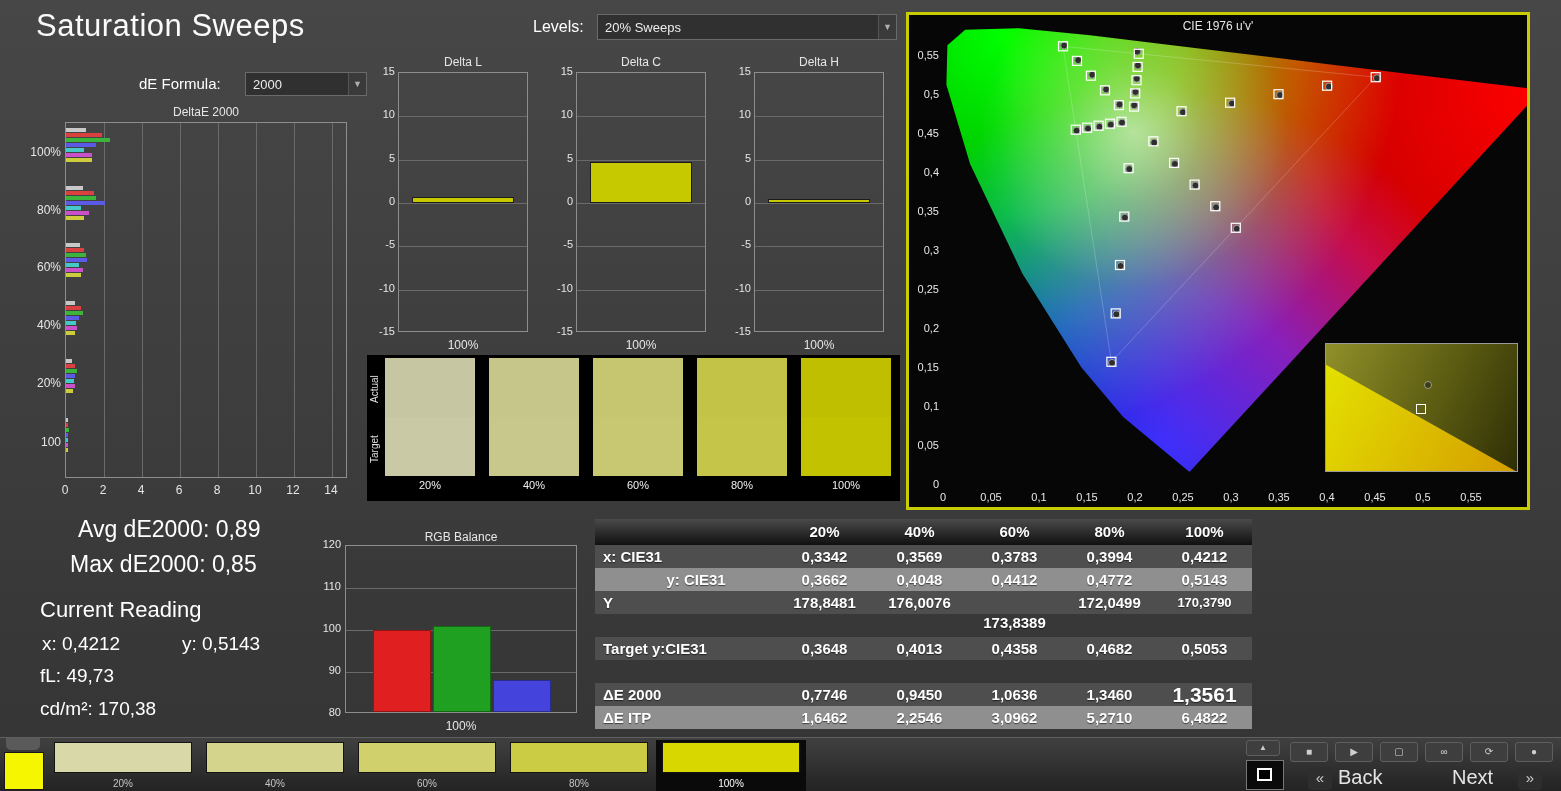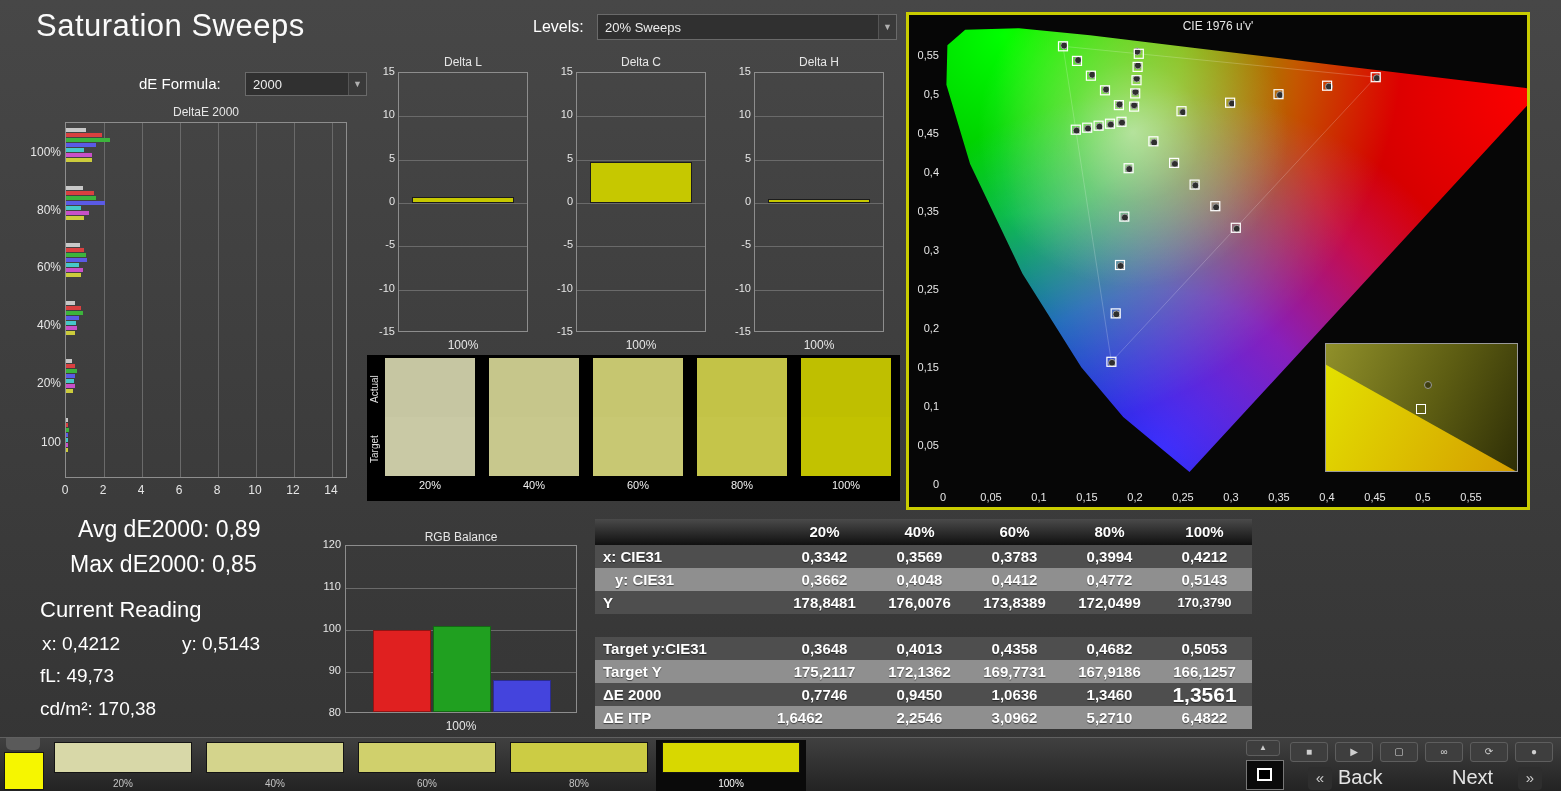--- a/index.html
+++ b/index.html
@@ -360,62 +360,54 @@
       </div>
       <div style="position: absolute; left: 0px; top: 26px; width: 657px; height: 23px; display: flex; background: rgb(78, 78, 78);">
         <div style="width: 182px; line-height: 23px; font-size: 15px; color: rgb(255, 255, 255); text-shadow: rgba(0, 0, 0, 0.55) 0px 1px 1px; padding-left: 8px; font-weight: bold; text-align: left;">x: CIE31</div>
         <div style="width: 95px; line-height: 23px; font-size: 15px; color: rgb(255, 255, 255); text-shadow: rgba(0, 0, 0, 0.55) 0px 1px 1px; text-align: center; font-weight: 600;">0,3342</div>
         <div style="width: 95px; line-height: 23px; font-size: 15px; color: rgb(255, 255, 255); text-shadow: rgba(0, 0, 0, 0.55) 0px 1px 1px; text-align: center; font-weight: 600;">0,3569</div>
         <div style="width: 95px; line-height: 23px; font-size: 15px; color: rgb(255, 255, 255); text-shadow: rgba(0, 0, 0, 0.55) 0px 1px 1px; text-align: center; font-weight: 600;">0,3783</div>
         <div style="width: 95px; line-height: 23px; font-size: 15px; color: rgb(255, 255, 255); text-shadow: rgba(0, 0, 0, 0.55) 0px 1px 1px; text-align: center; font-weight: 600;">0,3994</div>
         <div style="width: 95px; line-height: 23px; font-size: 15px; color: rgb(255, 255, 255); text-shadow: rgba(0, 0, 0, 0.55) 0px 1px 1px; text-align: center; font-weight: 600;">0,4212</div>
       </div>
       <div style="position: absolute; left: 0px; top: 49px; width: 657px; height: 23px; display: flex; background: rgb(143, 143, 143);">
-        <div style="width: 182px; line-height: 23px; font-size: 15px; color: rgb(255, 255, 255); text-shadow: rgba(0, 0, 0, 0.55) 0px 1px 1px; padding-left: 20px; font-weight: bold; text-align: left;">y: CIE31</div>
+        <div style="width: 182px; line-height: 23px; font-size: 15px; color: rgb(255, 255, 255); text-shadow: rgba(0, 0, 0, 0.55) 0px 1px 1px; padding-left: 20px; font-weight: bold; text-align: center;">y: CIE31</div>
         <div style="width: 95px; line-height: 23px; font-size: 15px; color: rgb(255, 255, 255); text-shadow: rgba(0, 0, 0, 0.55) 0px 1px 1px; text-align: center; font-weight: 600;">0,3662</div>
         <div style="width: 95px; line-height: 23px; font-size: 15px; color: rgb(255, 255, 255); text-shadow: rgba(0, 0, 0, 0.55) 0px 1px 1px; text-align: center; font-weight: 600;">0,4048</div>
         <div style="width: 95px; line-height: 23px; font-size: 15px; color: rgb(255, 255, 255); text-shadow: rgba(0, 0, 0, 0.55) 0px 1px 1px; text-align: center; font-weight: 600;">0,4412</div>
         <div style="width: 95px; line-height: 23px; font-size: 15px; color: rgb(255, 255, 255); text-shadow: rgba(0, 0, 0, 0.55) 0px 1px 1px; text-align: center; font-weight: 600;">0,4772</div>
         <div style="width: 95px; line-height: 23px; font-size: 15px; color: rgb(255, 255, 255); text-shadow: rgba(0, 0, 0, 0.55) 0px 1px 1px; text-align: center; font-weight: 600;">0,5143</div>
       </div>
       <div style="position: absolute; left: 0px; top: 72px; width: 657px; height: 23px; display: flex; background: rgb(78, 78, 78);">
         <div style="width: 182px; line-height: 23px; font-size: 15px; color: rgb(255, 255, 255); text-shadow: rgba(0, 0, 0, 0.55) 0px 1px 1px; padding-left: 8px; font-weight: bold; text-align: left;">Y</div>
         <div style="width: 95px; line-height: 23px; font-size: 15px; color: rgb(255, 255, 255); text-shadow: rgba(0, 0, 0, 0.55) 0px 1px 1px; text-align: center; font-weight: 600;">178,8481</div>
         <div style="width: 95px; line-height: 23px; font-size: 15px; color: rgb(255, 255, 255); text-shadow: rgba(0, 0, 0, 0.55) 0px 1px 1px; text-align: center; font-weight: 600;">176,0076</div>
-        <div style="width: 95px; line-height: 23px; font-size: 15px; color: rgb(255, 255, 255); text-shadow: rgba(0, 0, 0, 0.55) 0px 1px 1px; text-align: center; font-weight: 600;">173,8389</div>
+        <div style="width: 95px; line-height: 23px; font-size: 15px; color: rgb(255, 255, 255); text-shadow: rgba(0, 0, 0, 0.55) 0px 1px 1px; text-align: center; font-weight: 600; margin-top: 20px;">173,8389</div>
         <div style="width: 95px; line-height: 23px; font-size: 15px; color: rgb(255, 255, 255); text-shadow: rgba(0, 0, 0, 0.55) 0px 1px 1px; text-align: center; font-weight: 600;">172,0499</div>
         <div style="width: 95px; line-height: 23px; font-size: 13px; color: rgb(255, 255, 255); text-shadow: rgba(0, 0, 0, 0.55) 0px 1px 1px; text-align: center; font-weight: 600;">170,3790</div>
       </div>
       <div style="position: absolute; left: 0px; top: 118px; width: 657px; height: 23px; display: flex; background: rgb(78, 78, 78);">
         <div style="width: 182px; line-height: 23px; font-size: 15px; color: rgb(255, 255, 255); text-shadow: rgba(0, 0, 0, 0.55) 0px 1px 1px; padding-left: 8px; font-weight: bold; text-align: left;">Target y:CIE31</div>
         <div style="width: 95px; line-height: 23px; font-size: 15px; color: rgb(255, 255, 255); text-shadow: rgba(0, 0, 0, 0.55) 0px 1px 1px; text-align: center; font-weight: 600;">0,3648</div>
         <div style="width: 95px; line-height: 23px; font-size: 15px; color: rgb(255, 255, 255); text-shadow: rgba(0, 0, 0, 0.55) 0px 1px 1px; text-align: center; font-weight: 600;">0,4013</div>
         <div style="width: 95px; line-height: 23px; font-size: 15px; color: rgb(255, 255, 255); text-shadow: rgba(0, 0, 0, 0.55) 0px 1px 1px; text-align: center; font-weight: 600;">0,4358</div>
         <div style="width: 95px; line-height: 23px; font-size: 15px; color: rgb(255, 255, 255); text-shadow: rgba(0, 0, 0, 0.55) 0px 1px 1px; text-align: center; font-weight: 600;">0,4682</div>
         <div style="width: 95px; line-height: 23px; font-size: 15px; color: rgb(255, 255, 255); text-shadow: rgba(0, 0, 0, 0.55) 0px 1px 1px; text-align: center; font-weight: 600;">0,5053</div>
       </div>
-      <div style="position: absolute; left: 0px; top: 141px; width: 657px; height: 23px; display: flex; background: rgb(143, 143, 143);">
-        <div style="width: 182px; line-height: 23px; font-size: 15px; color: rgb(255, 255, 255); text-shadow: rgba(0, 0, 0, 0.55) 0px 1px 1px; padding-left: 8px; font-weight: bold; text-align: left;">Target Y</div>
-        <div style="width: 95px; line-height: 23px; font-size: 15px; color: rgb(255, 255, 255); text-shadow: rgba(0, 0, 0, 0.55) 0px 1px 1px; text-align: center; font-weight: 600;">175,2117</div>
-        <div style="width: 95px; line-height: 23px; font-size: 15px; color: rgb(255, 255, 255); text-shadow: rgba(0, 0, 0, 0.55) 0px 1px 1px; text-align: center; font-weight: 600;">172,1362</div>
-        <div style="width: 95px; line-height: 23px; font-size: 15px; color: rgb(255, 255, 255); text-shadow: rgba(0, 0, 0, 0.55) 0px 1px 1px; text-align: center; font-weight: 600;">169,7731</div>
-        <div style="width: 95px; line-height: 23px; font-size: 15px; color: rgb(255, 255, 255); text-shadow: rgba(0, 0, 0, 0.55) 0px 1px 1px; text-align: center; font-weight: 600;">167,9186</div>
-        <div style="width: 95px; line-height: 23px; font-size: 15px; color: rgb(255, 255, 255); text-shadow: rgba(0, 0, 0, 0.55) 0px 1px 1px; text-align: center; font-weight: 600;">166,1257</div>
-      </div>
       <div style="position: absolute; left: 0px; top: 164px; width: 657px; height: 23px; display: flex; background: rgb(78, 78, 78);">
         <div style="width: 182px; line-height: 23px; font-size: 15px; color: rgb(255, 255, 255); text-shadow: rgba(0, 0, 0, 0.55) 0px 1px 1px; padding-left: 8px; font-weight: bold; text-align: left;">ΔE 2000</div>
         <div style="width: 95px; line-height: 23px; font-size: 15px; color: rgb(255, 255, 255); text-shadow: rgba(0, 0, 0, 0.55) 0px 1px 1px; text-align: center; font-weight: 600;">0,7746</div>
         <div style="width: 95px; line-height: 23px; font-size: 15px; color: rgb(255, 255, 255); text-shadow: rgba(0, 0, 0, 0.55) 0px 1px 1px; text-align: center; font-weight: 600;">0,9450</div>
         <div style="width: 95px; line-height: 23px; font-size: 15px; color: rgb(255, 255, 255); text-shadow: rgba(0, 0, 0, 0.55) 0px 1px 1px; text-align: center; font-weight: 600;">1,0636</div>
         <div style="width: 95px; line-height: 23px; font-size: 15px; color: rgb(255, 255, 255); text-shadow: rgba(0, 0, 0, 0.55) 0px 1px 1px; text-align: center; font-weight: 600;">1,3460</div>
         <div style="width: 95px; line-height: 23px; font-size: 21px; color: rgb(255, 255, 255); text-shadow: rgba(0, 0, 0, 0.55) 0px 1px 1px; text-align: center; font-weight: 600;">1,3561</div>
       </div>
       <div style="position: absolute; left: 0px; top: 187px; width: 657px; height: 23px; display: flex; background: rgb(143, 143, 143);">
         <div style="width: 182px; line-height: 23px; font-size: 15px; color: rgb(255, 255, 255); text-shadow: rgba(0, 0, 0, 0.55) 0px 1px 1px; padding-left: 8px; font-weight: bold; text-align: left;">ΔE ITP</div>
-        <div style="width: 95px; line-height: 23px; font-size: 15px; color: rgb(255, 255, 255); text-shadow: rgba(0, 0, 0, 0.55) 0px 1px 1px; text-align: left; font-weight: 600;">1,6462</div>
+        <div style="width: 95px; line-height: 23px; font-size: 15px; color: rgb(255, 255, 255); text-shadow: rgba(0, 0, 0, 0.55) 0px 1px 1px; text-align: center; font-weight: 600;">1,6462</div>
         <div style="width: 95px; line-height: 23px; font-size: 15px; color: rgb(255, 255, 255); text-shadow: rgba(0, 0, 0, 0.55) 0px 1px 1px; text-align: center; font-weight: 600;">2,2546</div>
         <div style="width: 95px; line-height: 23px; font-size: 15px; color: rgb(255, 255, 255); text-shadow: rgba(0, 0, 0, 0.55) 0px 1px 1px; text-align: center; font-weight: 600;">3,0962</div>
         <div style="width: 95px; line-height: 23px; font-size: 15px; color: rgb(255, 255, 255); text-shadow: rgba(0, 0, 0, 0.55) 0px 1px 1px; text-align: center; font-weight: 600;">5,2710</div>
         <div style="width: 95px; line-height: 23px; font-size: 15px; color: rgb(255, 255, 255); text-shadow: rgba(0, 0, 0, 0.55) 0px 1px 1px; text-align: center; font-weight: 600;">6,4822</div>
       </div>
     </div>
   <div id="bottom-bar">
       <div style="position: absolute; left: 6px; top: 0px; width: 34px; height: 12px; background: rgb(90, 90, 90); border-radius: 0px 0px 5px 5px;"></div>
       <div style="position: absolute; left: 4px; top: 14px; width: 40px; height: 38px; background: rgb(246, 246, 0); border: 1px solid rgb(24, 24, 24);"></div>
       <div style="position: absolute; left: 48px; top: 2px; width: 150px; height: 52px;">

